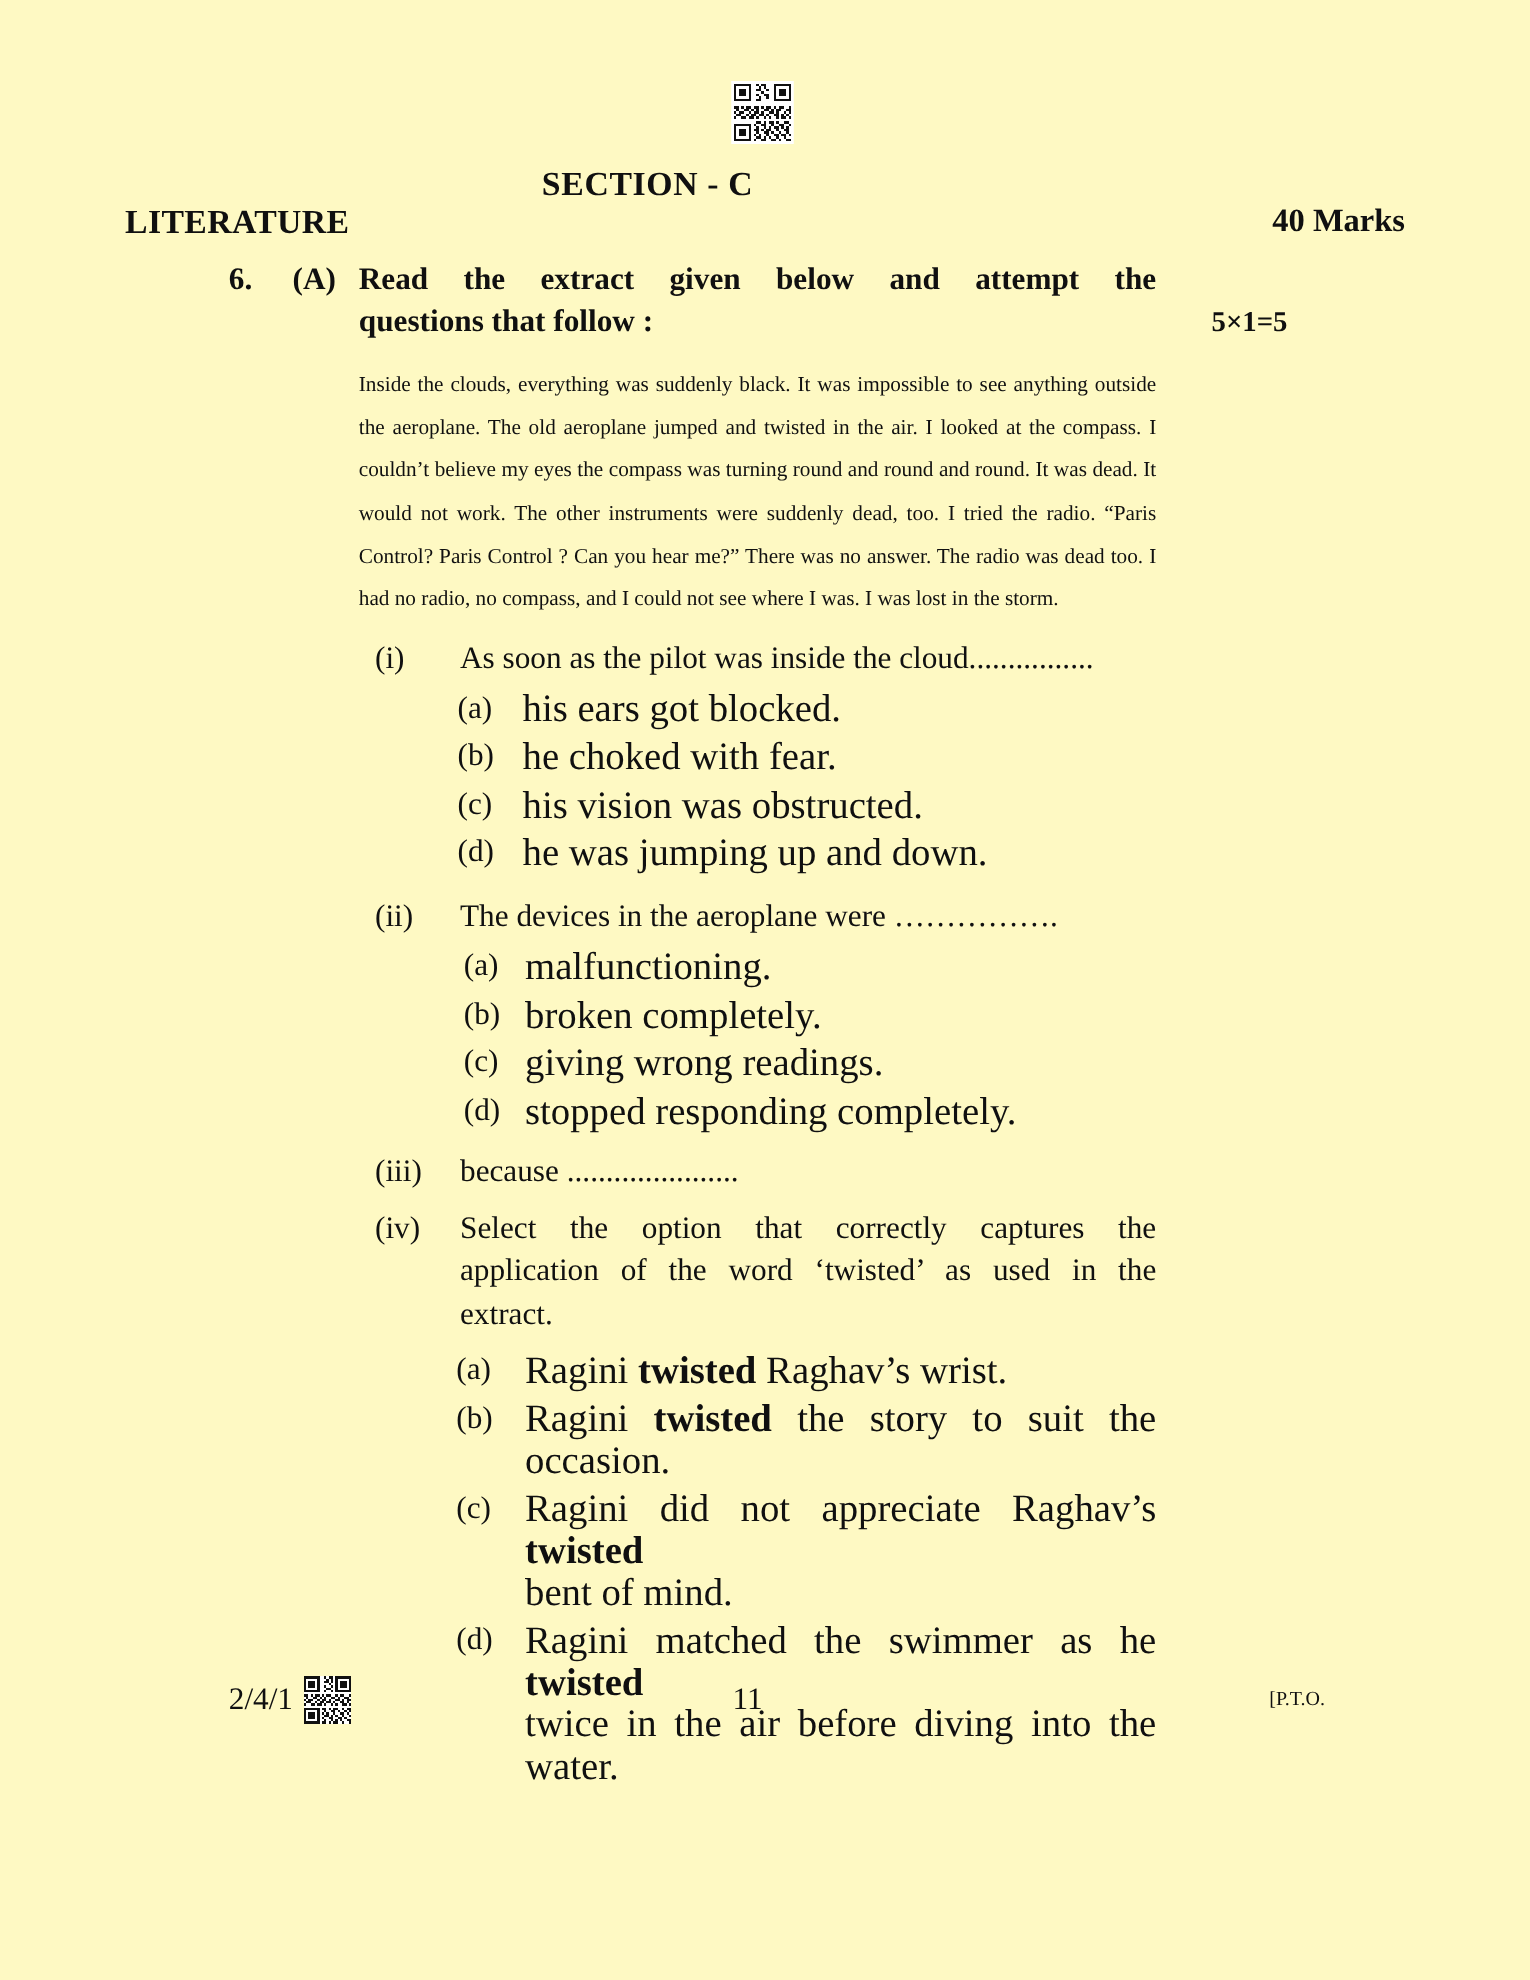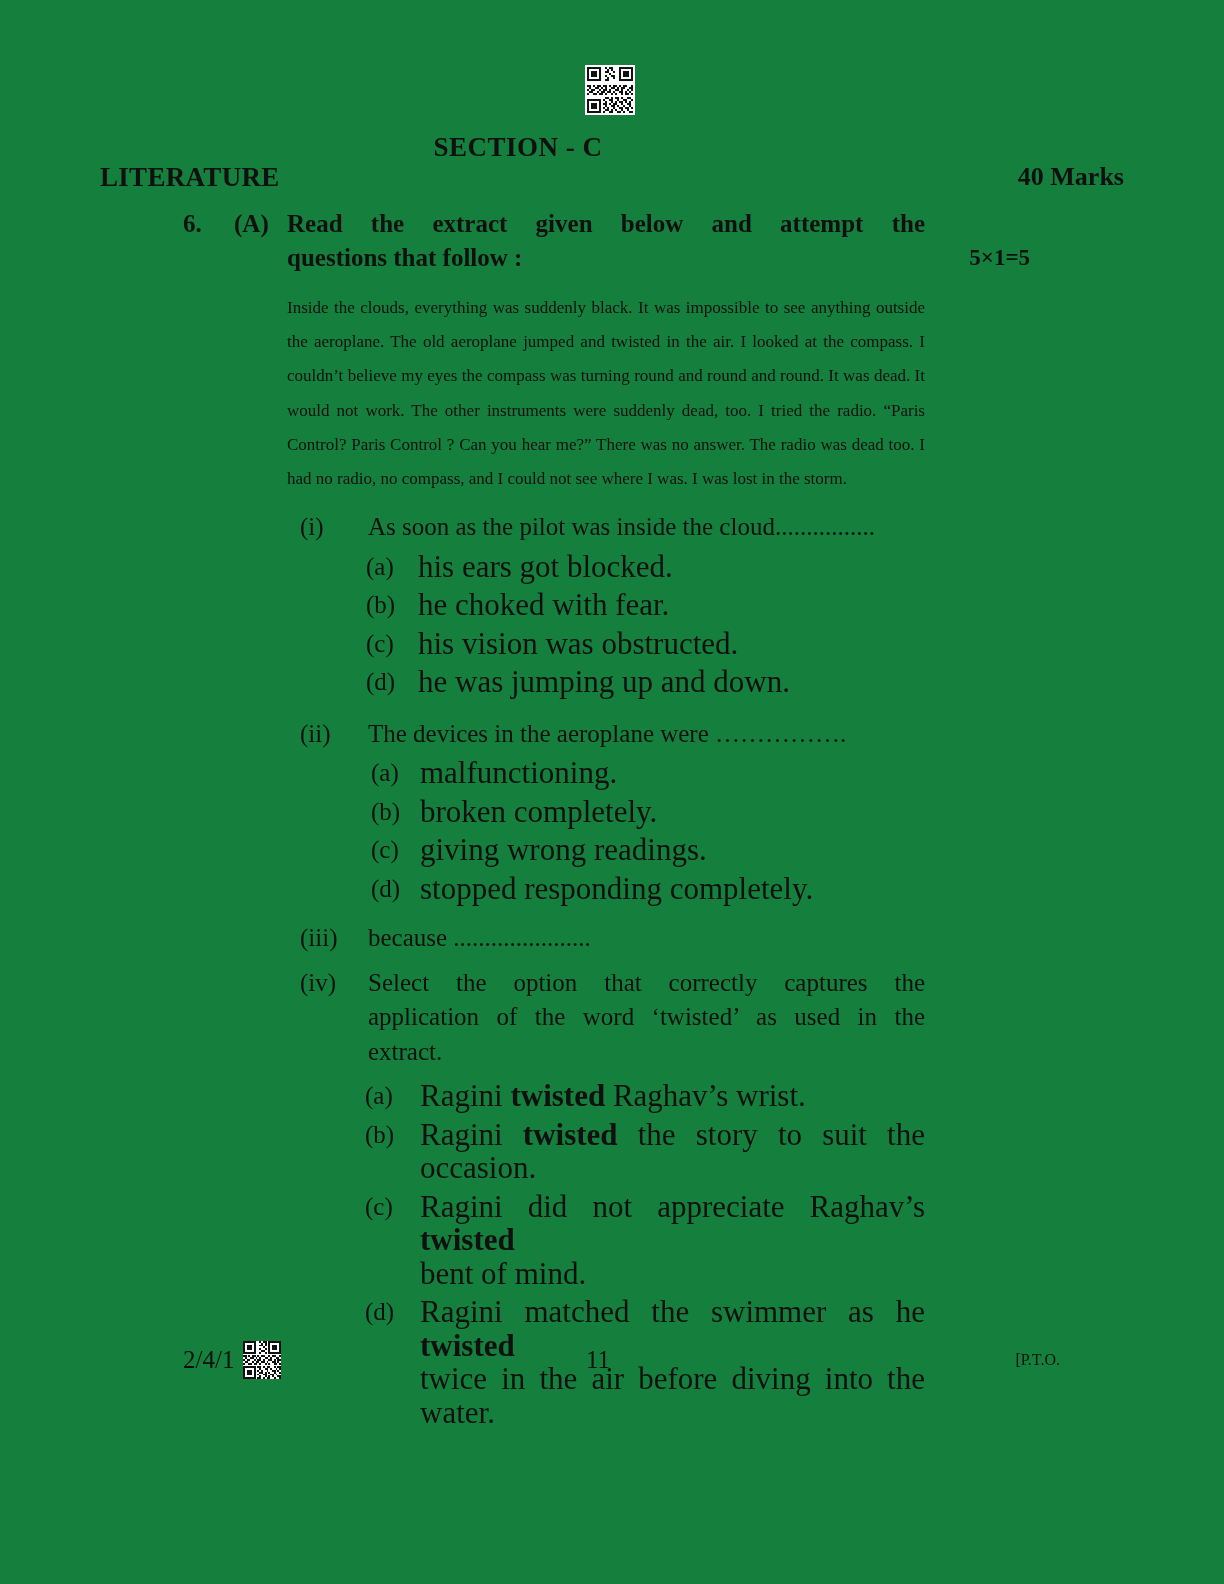--- a/index.html
+++ b/index.html
@@ -4,21 +4,21 @@
 <style>
   html, body {
     margin: 0;
     padding: 0;
     background: #ffffff;
   }
   .page {
     position: relative;
     width: 1224px;
     height: 1584px;
-    background: #15803d;
+    background: #fef9c3;
     font-family: "Liberation Serif", "DejaVu Serif", serif;
     color: #101010;
     overflow: hidden;
   }
 
   
   .qr {
     display: inline-block;
     image-rendering: pixelated;
     background-repeat: no-repeat;

